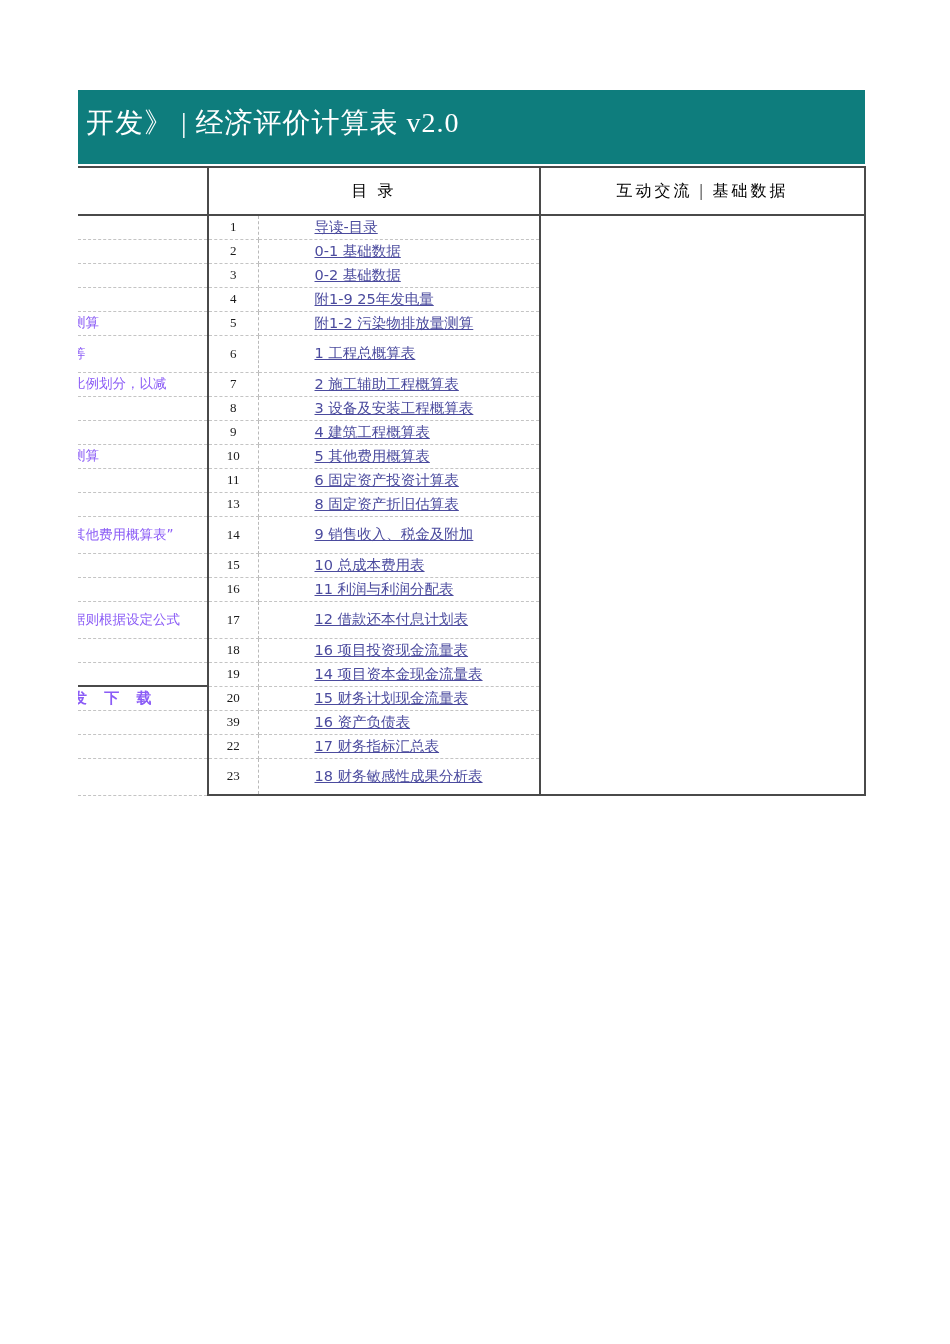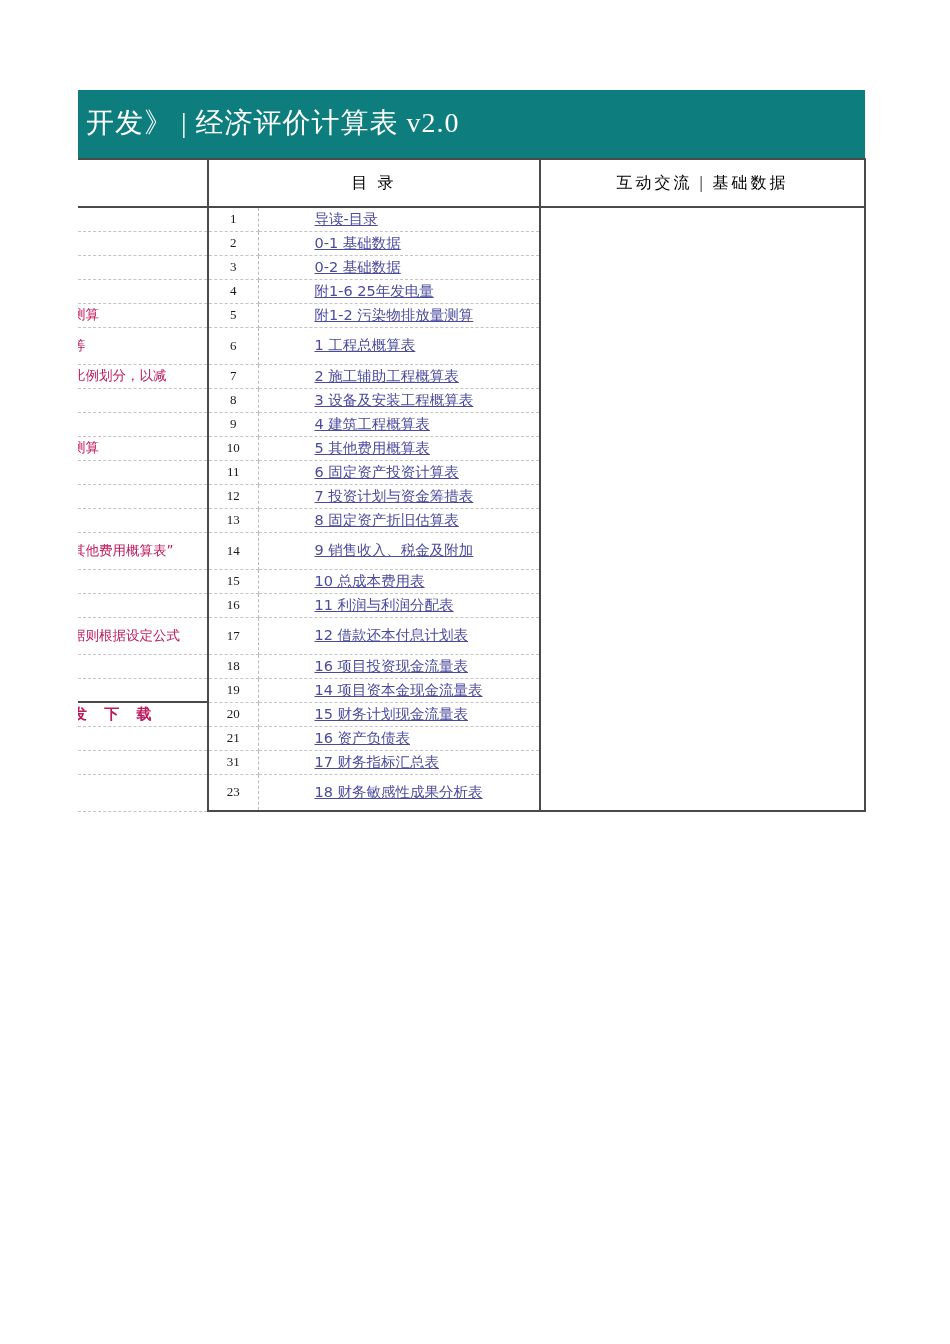--- a/index.html
+++ b/index.html
@@ -43,21 +43,21 @@
     font-size: 28px;
     letter-spacing: 1px;
     font-family: "Liberation Serif", "DejaVu Serif", serif;
     white-space: nowrap;
   }
 
   
   .grid {
     position: absolute;
     left: 78px;
-    top: 158px;
+    top: 166px;
     width: 787px;
     border-collapse: collapse;
     table-layout: fixed;
     background: #ffffff;
   }
   .grid col.c-left   { width: 130px; }
   .grid col.c-num    { width: 50px;  }
   .grid col.c-link   { width: 282px; }
   .grid col.c-right  { width: 325px; }
 
@@ -77,21 +77,21 @@
     text-align: center;
     font-size: 16px;
     letter-spacing: 3px;
     color: #000000;
   }
 
   td.col-left {
     border-right: 2px solid #4a4a4a;
     padding-left: 0px;
     font-size: 13.5px;
-    color: #be185d;
+    color: #8b5cf6;
     white-space: nowrap;
     overflow: hidden;
     font-family: "DejaVu Sans", "Liberation Sans", sans-serif;
   }
   td.col-left .clip {
     display: block;
     margin-left: -6px;
   }
   td.col-num {
     border-right: 1px dashed #b9b9b9;
@@ -178,21 +178,21 @@
           </td>
           <td class="col-num">3</td>
           <td class="col-link"><a class="toc-link" href="#">0-2  基础数据</a></td>
           <td class="col-right" style="border-bottom: none;"></td>
         </tr>
         <tr class="body-row" style="height: 24px;">
           <td class="col-left">
             <span class="clip"></span>
           </td>
           <td class="col-num">4</td>
-          <td class="col-link"><a class="toc-link" href="#">附1-6  25年发电量</a></td>
+          <td class="col-link"><a class="toc-link" href="#">附1-9  25年发电量</a></td>
           <td class="col-right" style="border-bottom: none;"></td>
         </tr>
         <tr class="body-row" style="height: 24px;">
           <td class="col-left">
             <span class="clip">测算</span>
           </td>
           <td class="col-num">5</td>
           <td class="col-link"><a class="toc-link" href="#">附1-2  污染物排放量测算</a></td>
           <td class="col-right" style="border-bottom: none;"></td>
         </tr>
@@ -241,28 +241,20 @@
             <span class="clip"></span>
           </td>
           <td class="col-num">11</td>
           <td class="col-link"><a class="toc-link" href="#">6  固定资产投资计算表</a></td>
           <td class="col-right" style="border-bottom: none;"></td>
         </tr>
         <tr class="body-row" style="height: 24px;">
           <td class="col-left">
             <span class="clip"></span>
           </td>
-          <td class="col-num">12</td>
-          <td class="col-link"><a class="toc-link" href="#">7  投资计划与资金筹措表</a></td>
-          <td class="col-right" style="border-bottom: none;"></td>
-        </tr>
-        <tr class="body-row" style="height: 24px;">
-          <td class="col-left">
-            <span class="clip"></span>
-          </td>
           <td class="col-num">13</td>
           <td class="col-link"><a class="toc-link" href="#">8  固定资产折旧估算表</a></td>
           <td class="col-right" style="border-bottom: none;"></td>
         </tr>
         <tr class="body-row" style="height: 37px;">
           <td class="col-left">
             <span class="clip">其他费用概算表”</span>
           </td>
           <td class="col-num">14</td>
           <td class="col-link"><a class="toc-link" href="#">9  销售收入、税金及附加</a></td>
@@ -313,29 +305,29 @@
             <span class="clip left-bold">发 下 载</span>
           </td>
           <td class="col-num">20</td>
           <td class="col-link"><a class="toc-link" href="#">15  财务计划现金流量表</a></td>
           <td class="col-right" style="border-bottom: none;"></td>
         </tr>
         <tr class="body-row" style="height: 24px;">
           <td class="col-left">
             <span class="clip"></span>
           </td>
-          <td class="col-num">21</td>
+          <td class="col-num">39</td>
           <td class="col-link"><a class="toc-link" href="#">16  资产负债表</a></td>
           <td class="col-right" style="border-bottom: none;"></td>
         </tr>
         <tr class="body-row" style="height: 24px;">
           <td class="col-left">
             <span class="clip"></span>
           </td>
-          <td class="col-num">31</td>
+          <td class="col-num">22</td>
           <td class="col-link"><a class="toc-link" href="#">17  财务指标汇总表</a></td>
           <td class="col-right" style="border-bottom: none;"></td>
         </tr>
         <tr class="body-row last-row" style="height: 37px;">
           <td class="col-left">
             <span class="clip"></span>
           </td>
           <td class="col-num">23</td>
           <td class="col-link"><a class="toc-link" href="#">18  财务敏感性成果分析表</a></td>
           <td class="col-right" style="border-bottom: 2px solid rgb(74, 74, 74);"></td>

